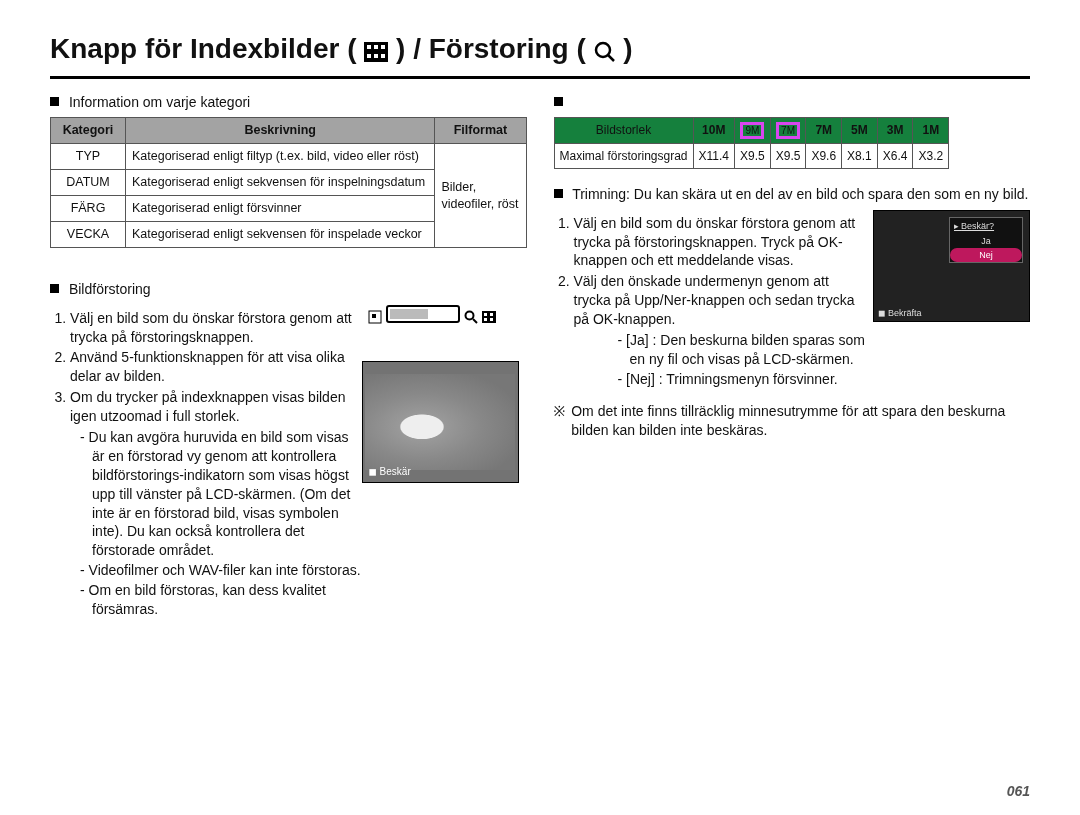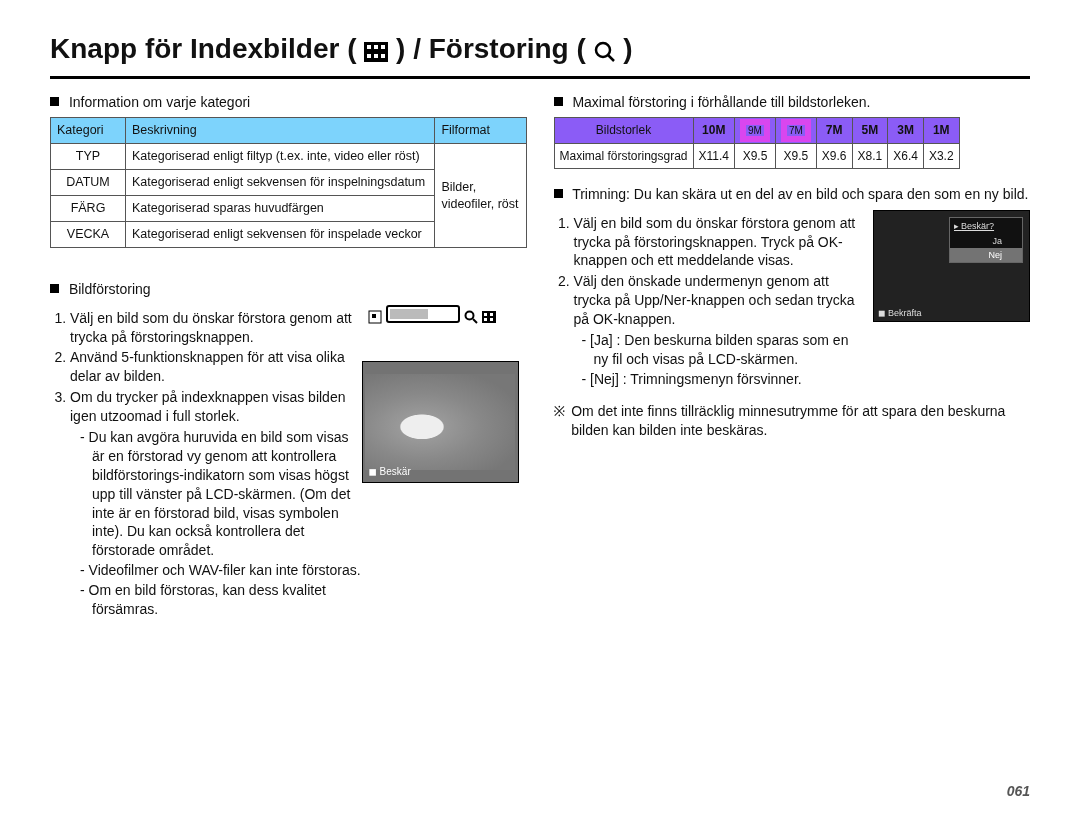--- a/index.html
+++ b/index.html
@@ -16,46 +16,46 @@
   }
   .title .icon-box{display:inline-block;vertical-align:middle;}
   svg{display:inline-block;vertical-align:middle;}
   .columns{display:flex;gap:27px;}
   .col{flex:1;min-width:0;}
   .sq{display:inline-block;width:9px;height:9px;background:#000;margin-right:6px;position:relative;top:-1px;}
   .sect-head{margin-bottom:6px;}
   table{border-collapse:collapse;font-size:12.5px;}
   td,th{border:1px solid #555;padding:4px 6px;text-align:left;vertical-align:middle;}
   .cat-table{width:100%;}
-  .cat-table th{background:#7dd3fc;font-weight:normal;text-align:left;}
+  .cat-table th{background:#a3a3a3;font-weight:bold;text-align:center;}
   .cat-table td.c0{width:62px;text-align:center;border-radius:7px;}
   .size-table td{text-align:center;padding:4px 5px;font-size:12px;}
-  .size-table tr.hdr td{background:#8b5cf6;}
+  .size-table tr.hdr td{background:#15803d;}
   .lcd-img{width:155px;height:120px;background:#737373;border:1px solid #000;position:relative;
            display:flex;align-items:center;justify-content:center;margin-top:35px;}
   .lcd-img .faces{width:150px;height:96px;background:radial-gradient(ellipse at 38% 55%,#eee 16%,#999 17%,#888 45%,#777 80%);}
   .lcd-img .caption{position:absolute;bottom:3px;left:6px;color:#fff;font-size:10px;}
   .lcd-small{width:155px;height:110px;background:#222;border:1px solid #000;position:relative;margin:0 0 0 8px;}
   .lcd-small .panel{position:absolute;top:6px;right:6px;width:72px;background:#111;border:1px solid #666;font-size:9px;color:#ddd;}
   .lcd-small .panel .hdr{padding:2px 4px;text-decoration:underline;}
-  .lcd-small .panel .opt{padding:1px 20px;text-align:right;}
-  .lcd-small .panel .sel{background:#737373;color:#fff;}
+  .lcd-small .panel .opt{padding:1px 20px;text-align:center;}
+  .lcd-small .panel .sel{background:#be185d;color:#fff;border-radius:7px;}
   .lcd-small .bekrafta{position:absolute;bottom:2px;left:4px;font-size:9px;color:#ddd;}
   .row{display:flex;align-items:flex-start;}
   .barline{width:70px;height:14px;border:2px solid #000;border-radius:3px;display:inline-block;position:relative;background:#fff;}
   .barline::after{content:"";position:absolute;left:2px;top:2px;height:10px;width:55%;background:#bbb;}
   .top-icons{display:inline-flex;gap:4px;align-items:center;margin-left:6px;}
   .mini-icon{display:inline-block;width:14px;height:14px;}
   .ol{margin:4px 0 0 20px;padding:0;}
   .ol li{margin-bottom:2px;}
   .dash-list{margin:2px 0 0 30px;padding:0;list-style:none;}
   .dash-list li{text-indent:-12px;padding-left:12px;margin-bottom:1px;}
   .pnum{position:absolute;bottom:14px;right:50px;font-style:italic;font-weight:bold;font-size:14px;color:#555;}
   .size-icon{font-weight:bold;font-family:'Arial Black',Arial;margin-top:8px;}
-  .szbox{border:6px solid #d946ef;padding:0 2px;font-size:10px;}
+  .szbox{border:3px solid #d946ef;padding:0 2px;font-size:10px;}
   .note-row{display:flex;align-items:flex-start;gap:6px;margin-top:12px;}
 </style>
 </head>
 <body>
 
 <div class="page">
 
   <div class="title">
     <span>Knapp för Indexbilder (</span>
     <span class="icon-box">
@@ -89,31 +89,31 @@
 
       <table class="cat-table">
         <tbody>
             <tr>
           <th>Kategori</th>
           <th>Beskrivning</th>
           <th>Filformat</th>
         </tr>
         <tr>
           <td class="c0">TYP</td>
-          <td>Kategoriserad enligt filtyp (t.ex. inte, video eller röst)</td>
+          <td>Kategoriserad enligt filtyp (t.ex. bild, video eller röst)</td>
           <td rowspan="4" style="white-space:pre-line;">Bilder,
 videofiler, röst</td>
         </tr>
         <tr>
           <td class="c0">DATUM</td>
           <td>Kategoriserad enligt sekvensen för inspelnings­datum</td>
         </tr>
         <tr>
           <td class="c0">FÄRG</td>
-          <td>Kategoriserad sparas huvudfärgen</td>
+          <td>Kategoriserad enligt försvinner</td>
         </tr>
         <tr>
           <td class="c0">VECKA</td>
           <td>Kategoriserad enligt sekvensen för inspelade veckor</td>
         </tr>
       </tbody>
         </table>
 
       <div class="sect-head" style="margin-top:32px;">
         <span class="sq"></span>
@@ -162,21 +162,20 @@
             <div class="faces"></div>
             <div class="caption">◼ <span>Beskär</span></div>
           </div>
         </div>
       </div>
     </div>
 
     <div class="col">
       <div class="sect-head">
         <span class="sq"></span>
-        <span>Maximal förstoring i förhållande till bildstorleken.</span>
       </div>
 
       <table class="size-table">
         <tbody>
             <tr class="hdr">
           <td>Bildstorlek</td>
           <td><span class="size-icon">10M</span></td>
           <td><span class="szbox">9M</span></td>
           <td><span class="szbox">7M</span></td>
           <td><span class="size-icon">7M</span></td>
@@ -201,21 +200,21 @@
         <span class="sq"></span>
         <span>Trimning: Du kan skära ut en del av en bild och spara den som en ny bild.</span>
       </div>
 
       <div class="row">
         <div style="flex:1;">
           <ol class="ol">
             <li>Välj en bild som du önskar förstora genom att trycka på förstoring­sknappen. Tryck på OK-knappen och ett meddelande visas.</li>
             <li>Välj den önskade undermenyn genom att trycka på Upp/Ner-knappen och sedan trycka på OK-knappen.</li>
           </ol>
-          <ul class="dash-list" style="margin-left:28px;">
+          <ul class="dash-list" style="margin-left:64px;">
             <li>- [Ja]  : Den beskurna bilden sparas som en ny fil och visas på LCD-skärmen.</li>
             <li>- [Nej] : Trimningsmenyn försvinner.</li>
           </ul>
         </div>
         <div class="lcd-small">
           <div class="panel">
             <div class="hdr">▸ <span>Beskär?</span></div>
             <div class="opt">Ja</div>
             <div class="opt sel">Nej</div>
           </div>

